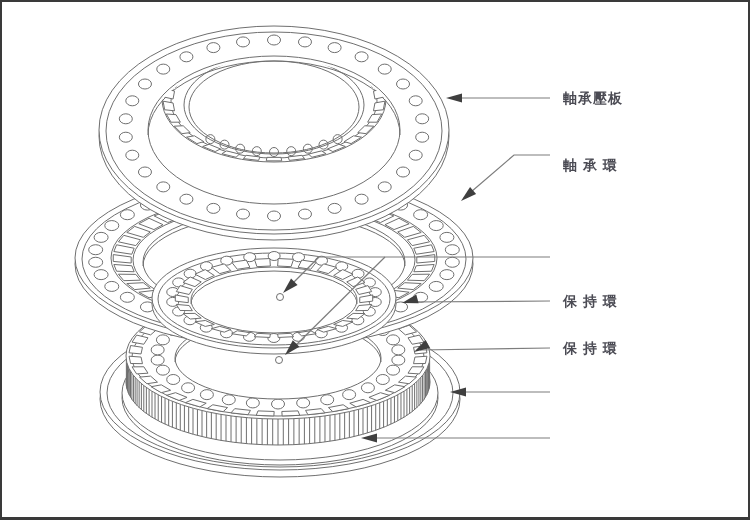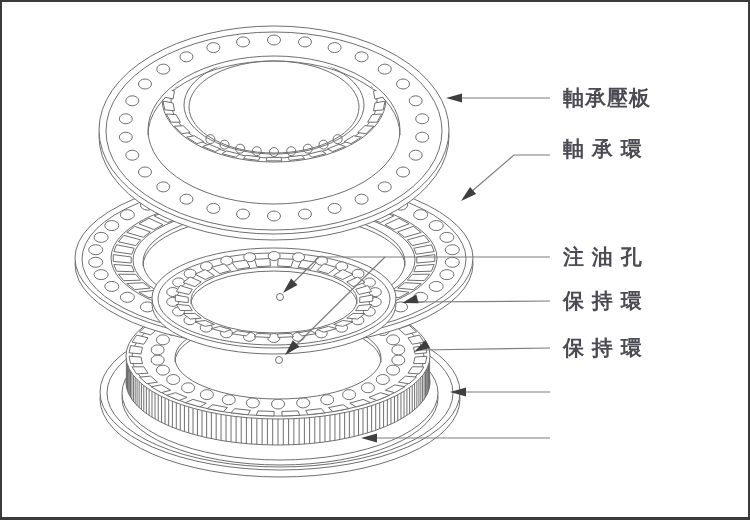--- a/index.html
+++ b/index.html
@@ -3,21 +3,21 @@
 <meta charset="utf-8">
 <style>
   html,body{margin:0;padding:0;background:#fff;}
   body{width:750px;height:520px;overflow:hidden;
        font-family:"Liberation Sans","DejaVu Sans",sans-serif;}
   .frame{position:relative;width:750px;height:520px;box-sizing:border-box;
          border:2px solid var(--border,#3a3a3a);border-bottom-width:3px;background:#fff;}
   svg{position:absolute;left:0;top:0;}
   .labels{position:absolute;left:0;top:0;width:750px;height:520px;pointer-events:none;}
   .plabel{position:absolute;left:561px;height:28px;line-height:28px;
-          font-size:21px;font-weight:bold;color:var(--text,#4b4b54);
+          font-size:14px;font-weight:bold;color:var(--text,#4b4b54);
           letter-spacing:1px;white-space:pre;}
 </style>
 </head>
 <body>
 
 <div class="frame">
   <div id="svg-host">
       <svg width="750" height="520" viewBox="0 0 750 520">
         <g stroke="#6f6f6f" stroke-width="1" fill="none">
           <ellipse cx="278" cy="397" rx="180" ry="78" fill="#fff"></ellipse>
@@ -437,18 +437,17 @@
           <polygon points="283,353 290.8055708457862,338.2951346904702 297.4234970089018,344.68599169869293"></polygon>
           <polygon points="400,301 414.2642456131535,292.41563647743 416.64538082809673,301.3021540792894"></polygon>
           <polygon points="412,350 423.556406460551,338.0162831425916 428.156406460551,345.9837168574084"></polygon>
           <polygon points="448,390 464,385.4 464,394.6"></polygon>
           <polygon points="359,436 375,431.4 375,440.6"></polygon>
         </g>
       </svg>
     </div>
   <div class="labels">
     <div class="plabel" style="top:82px">軸承壓板</div>
-    <div class="plabel" style="top:133px">軸 承 環</div>
-    <div class="plabel" style="top:241px">注 油 孔</div>
+    <div class="plabel" style="top:149px">軸 承 環</div>
     <div class="plabel" style="top:285px">保 持 環</div>
     <div class="plabel" style="top:332px">保 持 環</div>
   </div>
 </div>
 
 </body></html>

